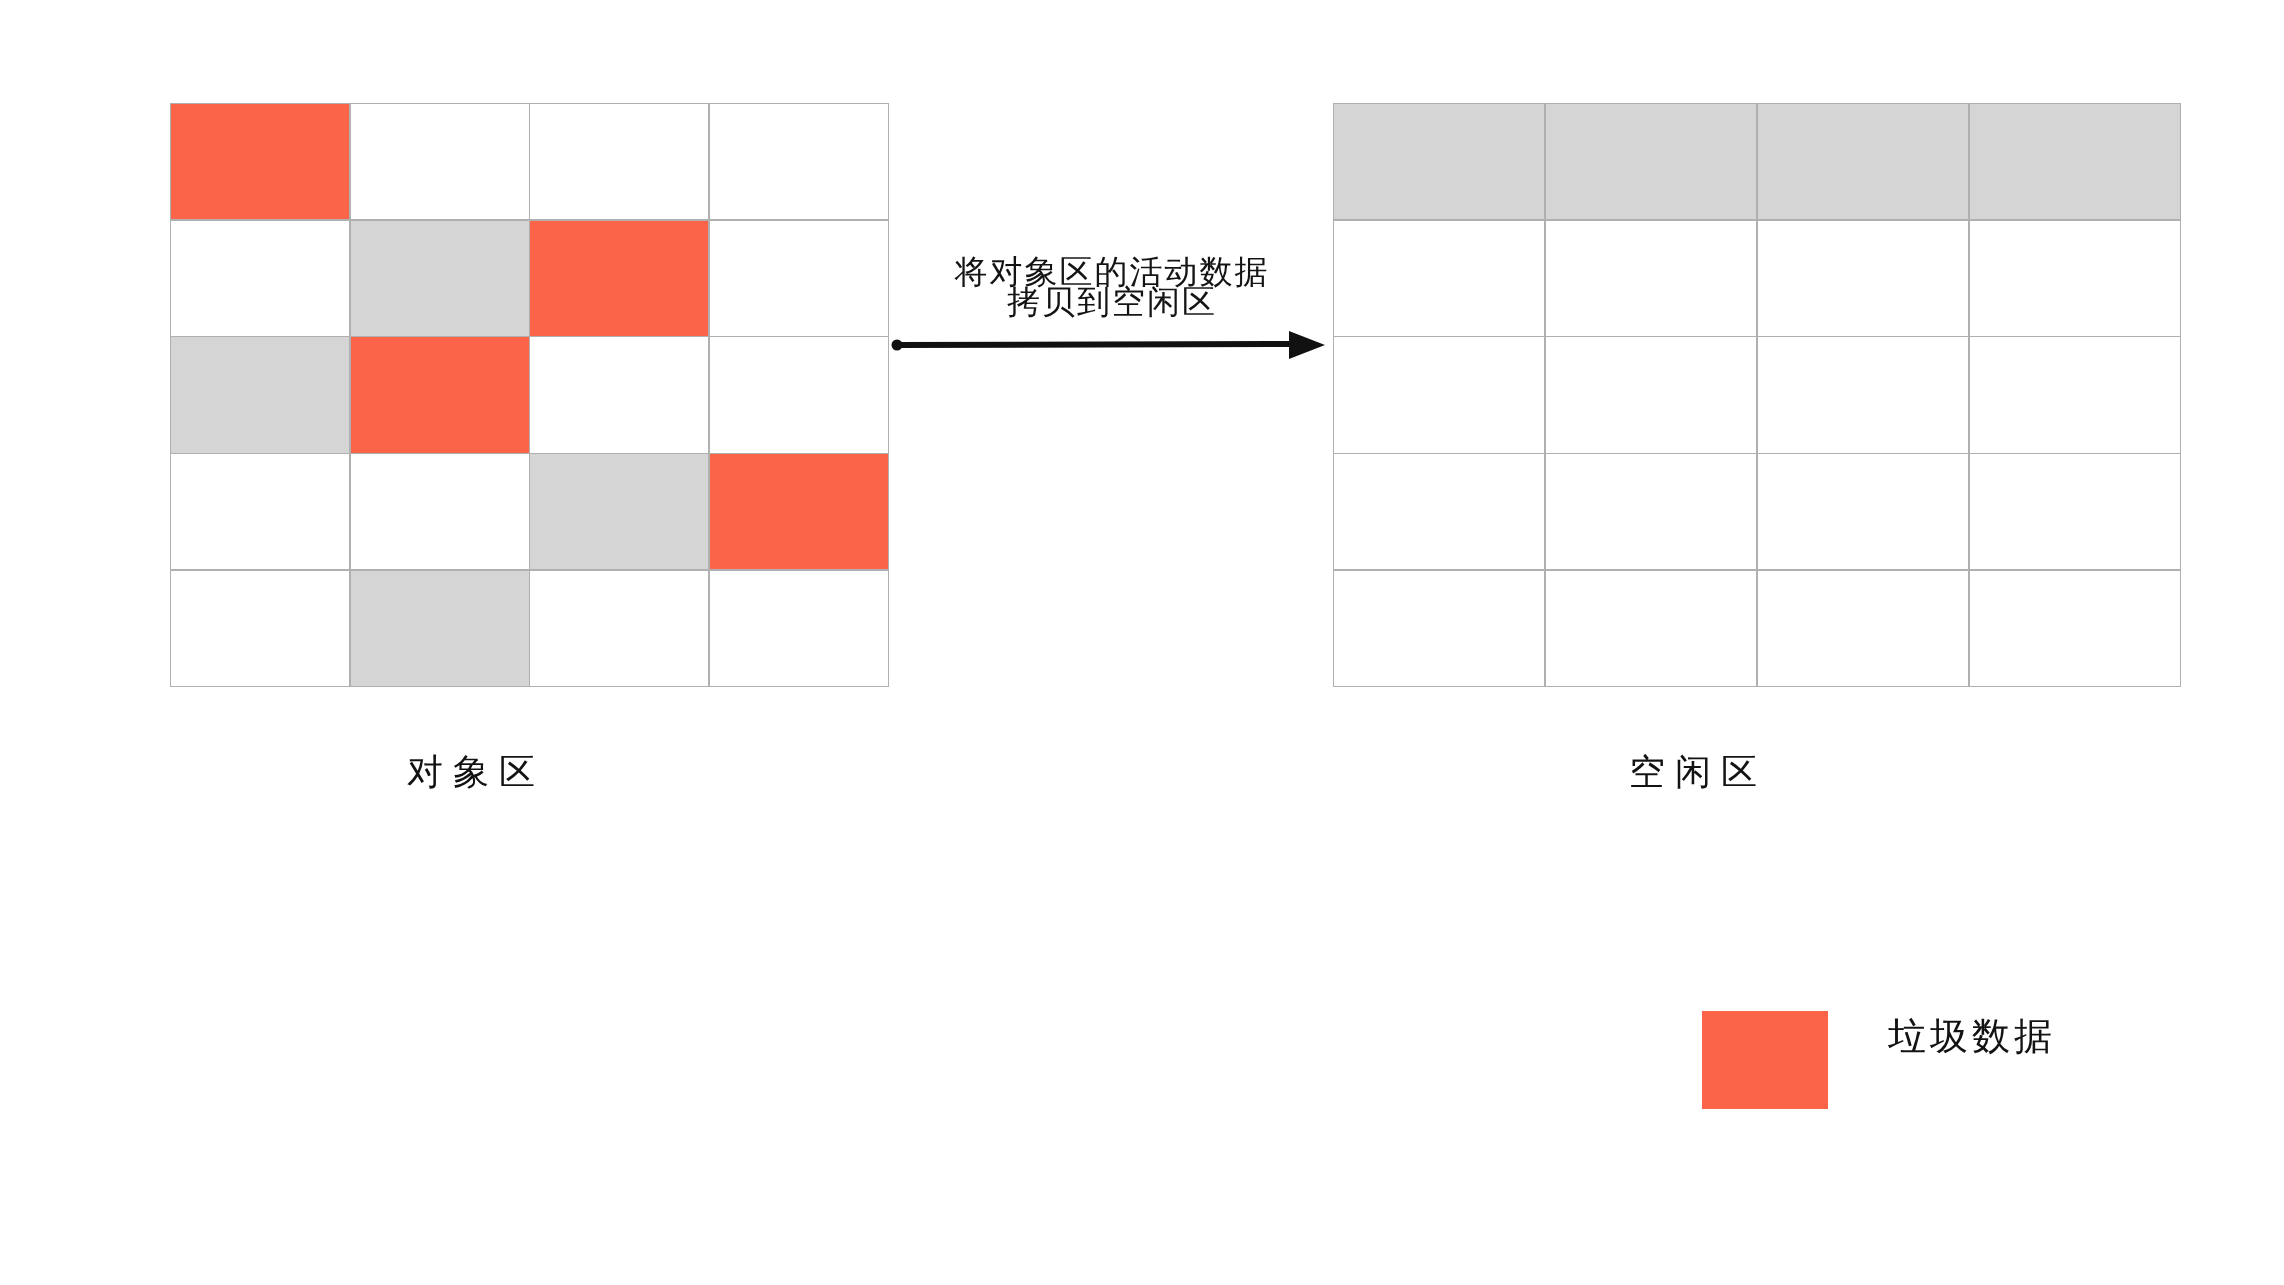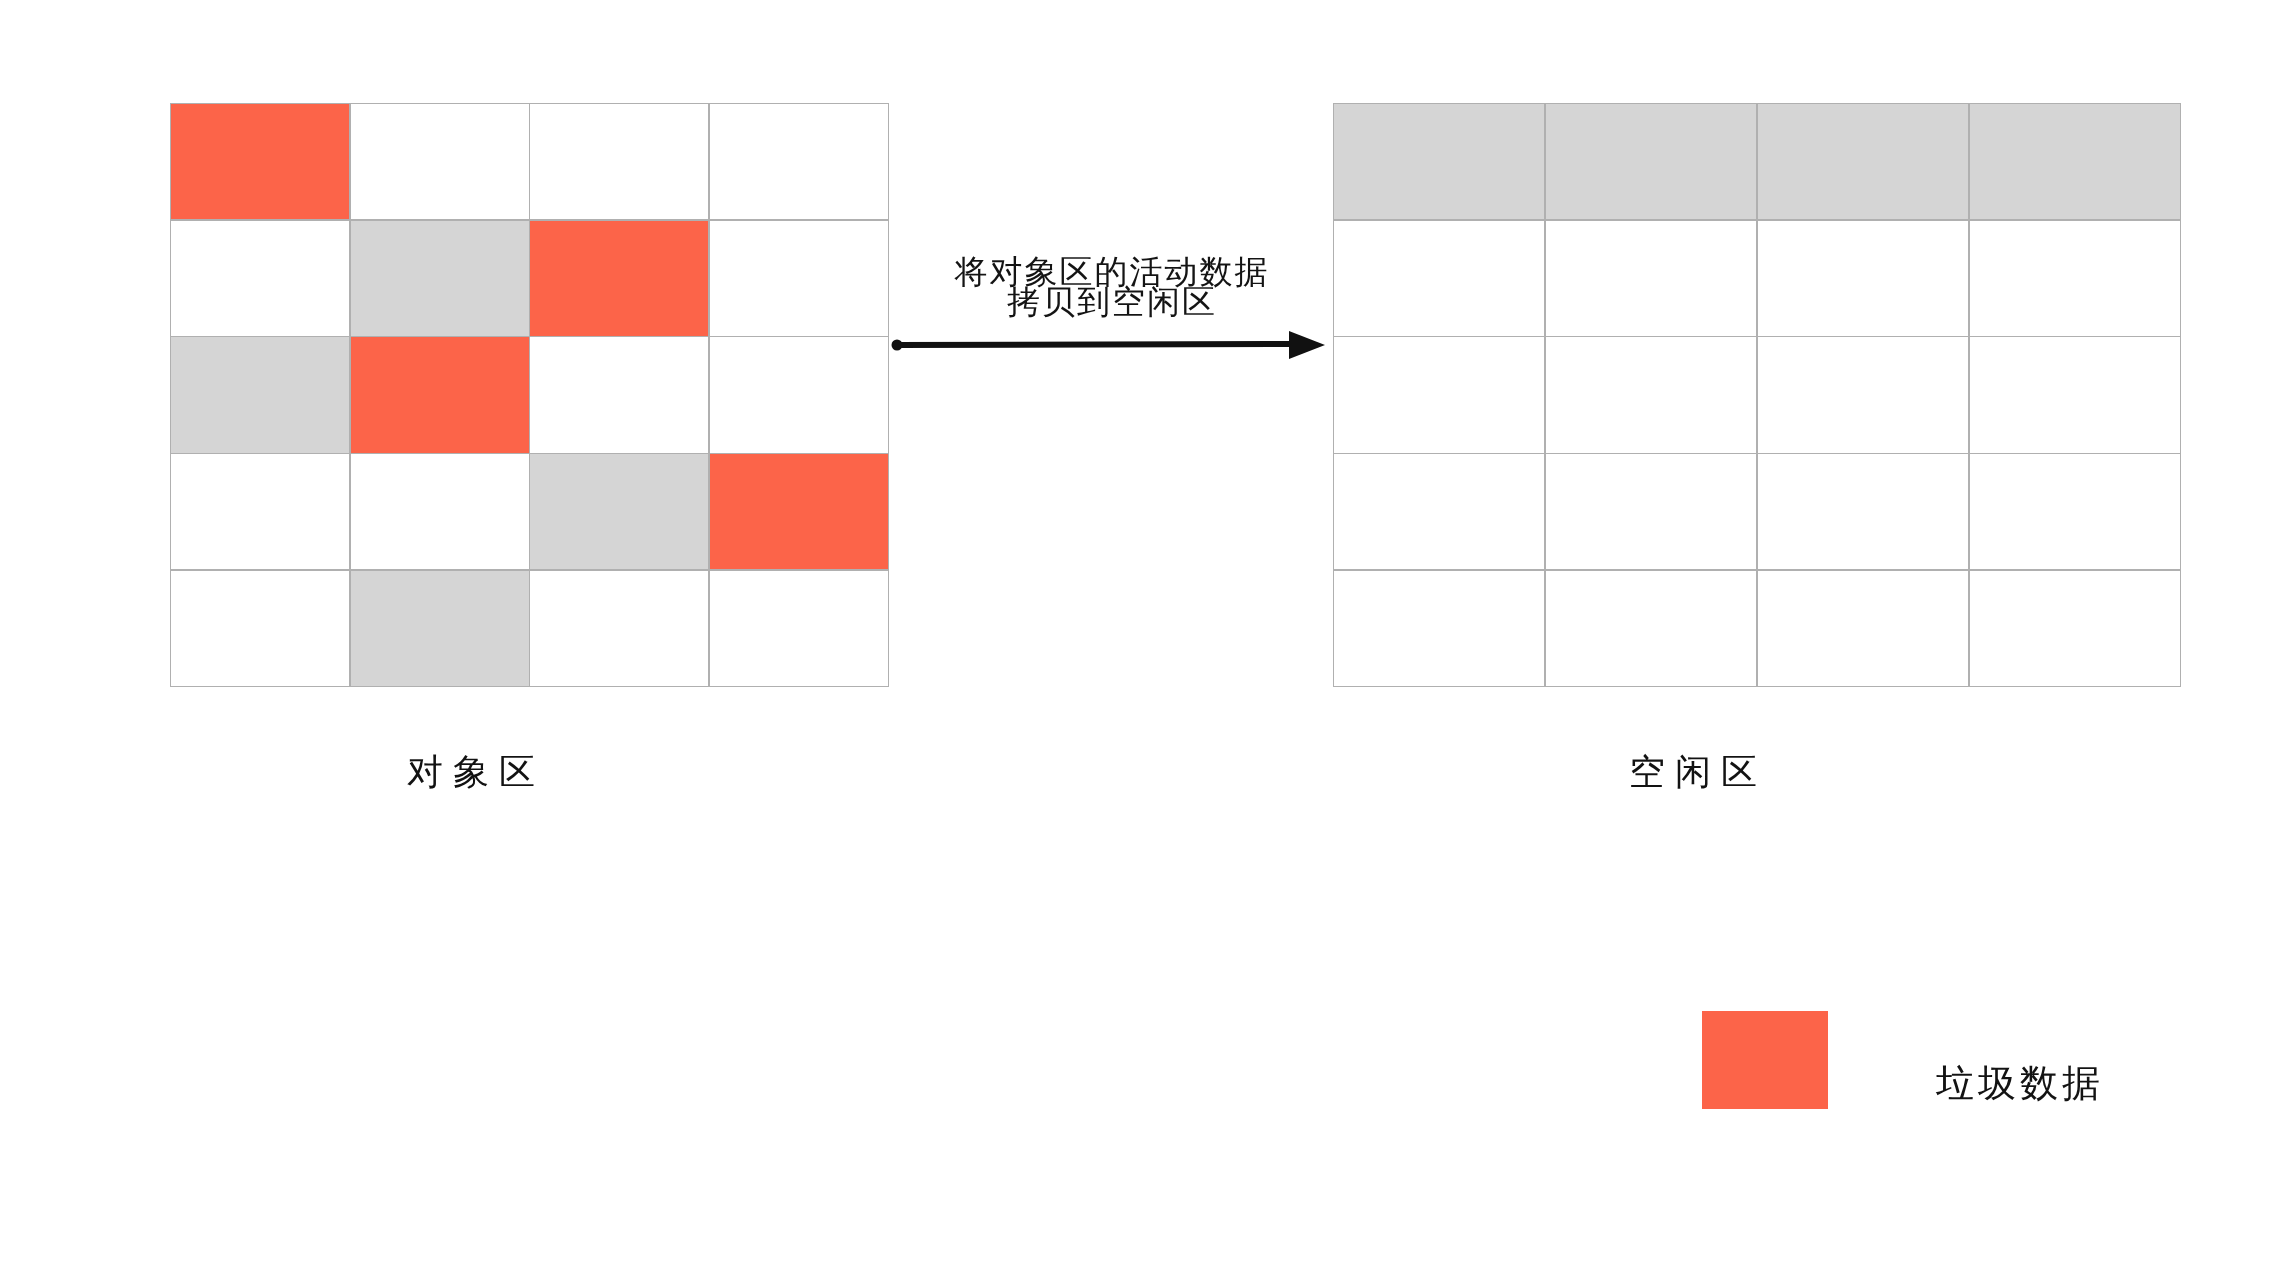--- a/index.html
+++ b/index.html
@@ -99,24 +99,23 @@
 
   
   #legend {
     position: absolute;
     left: 1702px;
     top: 1011px;
     width: 480px;
   }
   .legend-row {
     display: flex;
-    align-items: flex-end;
+    align-items: flex-start;
     height: 98px;
     margin-bottom: 24px;
-    gap: 48px;
   }
   .legend-row:last-child { margin-bottom: 0; }
   .legend-swatch {
     width: 126px;
     height: 98px;
     flex: 0 0 126px;
   }
   .legend-swatch.garbage { background: #fc6449; }
   .legend-swatch.active  { background: #d5d5d5; }
   .legend-text {

